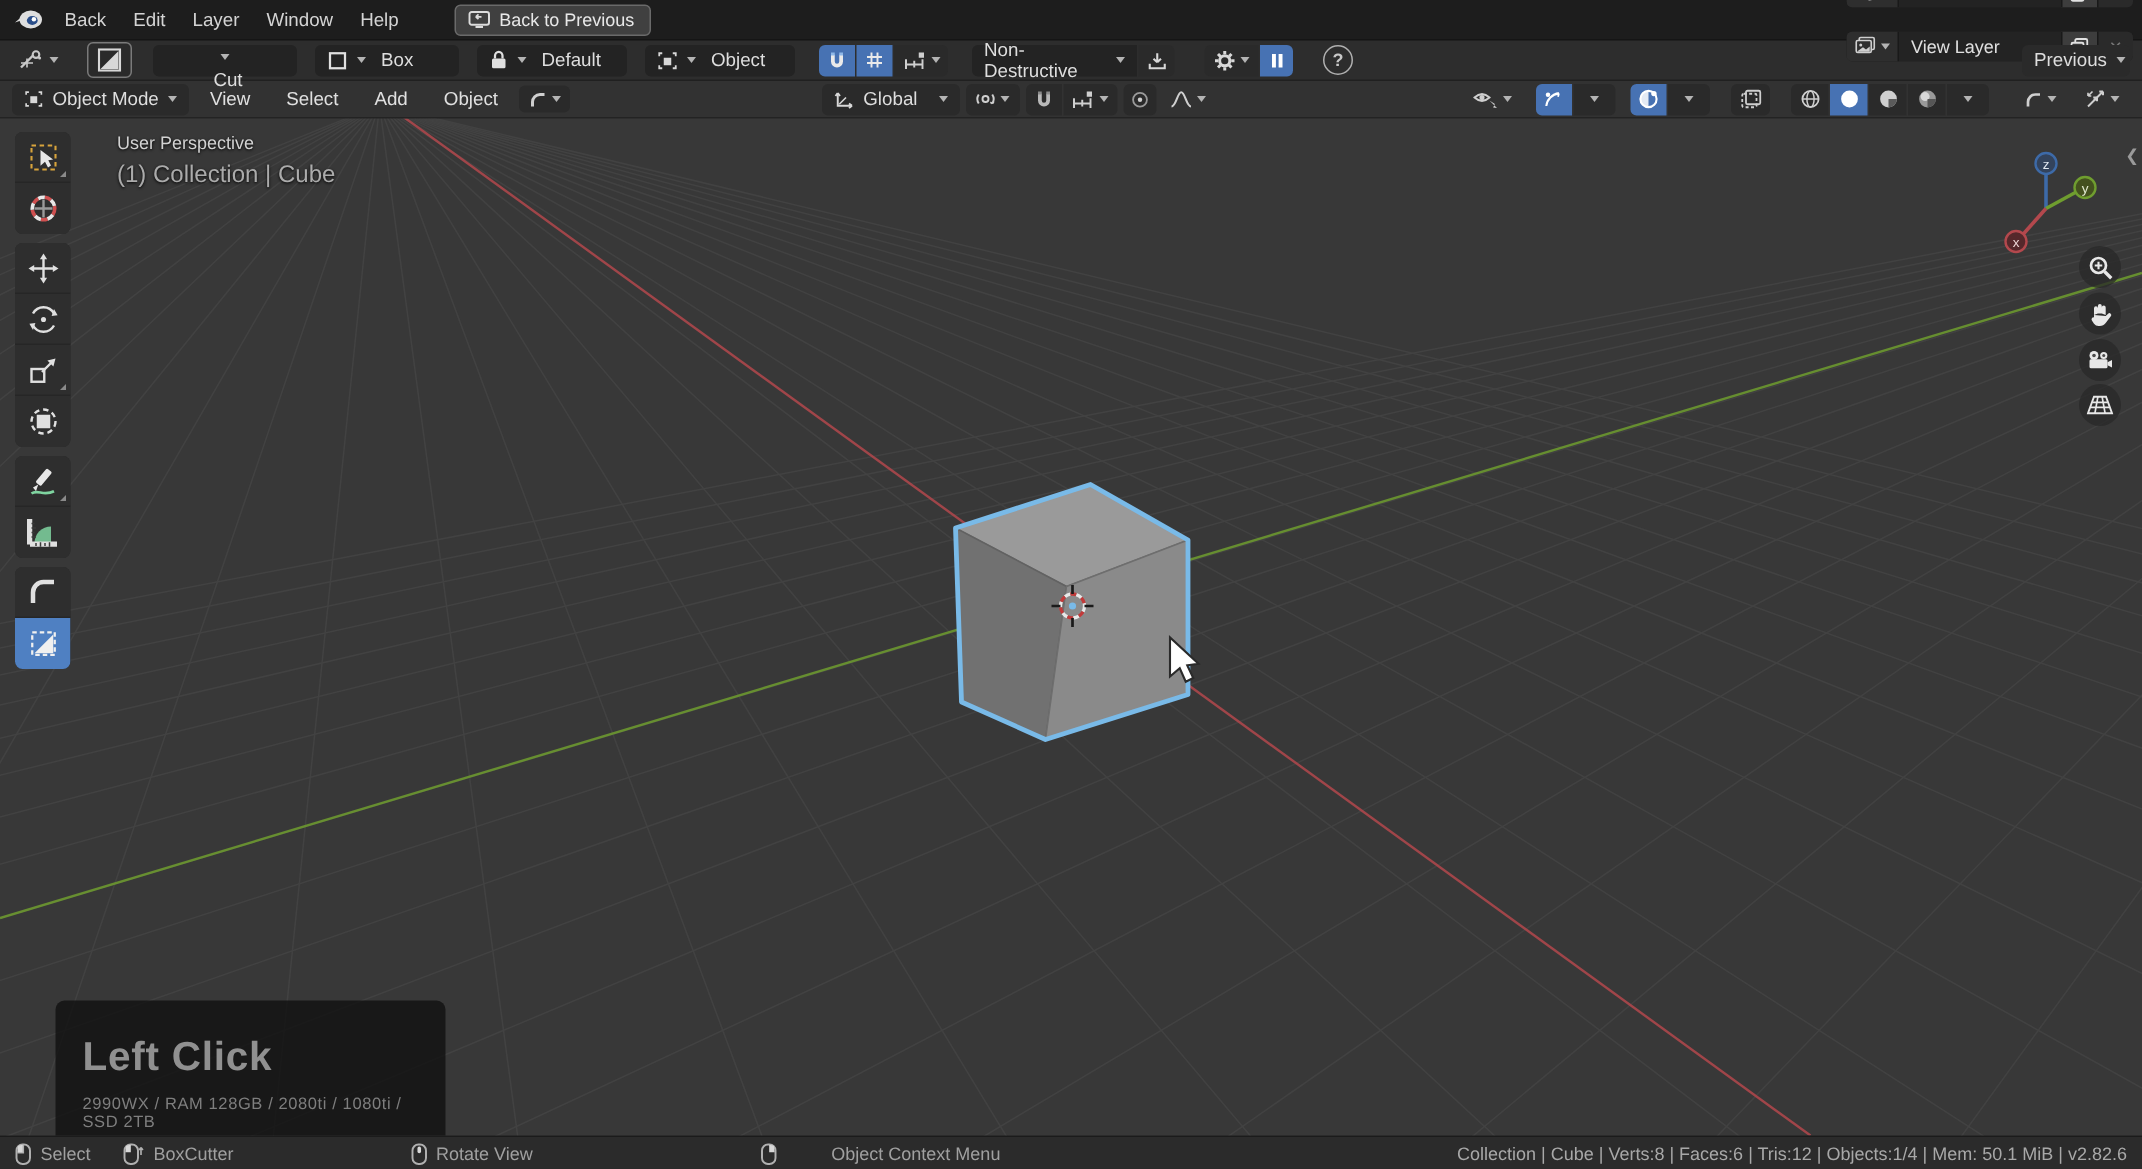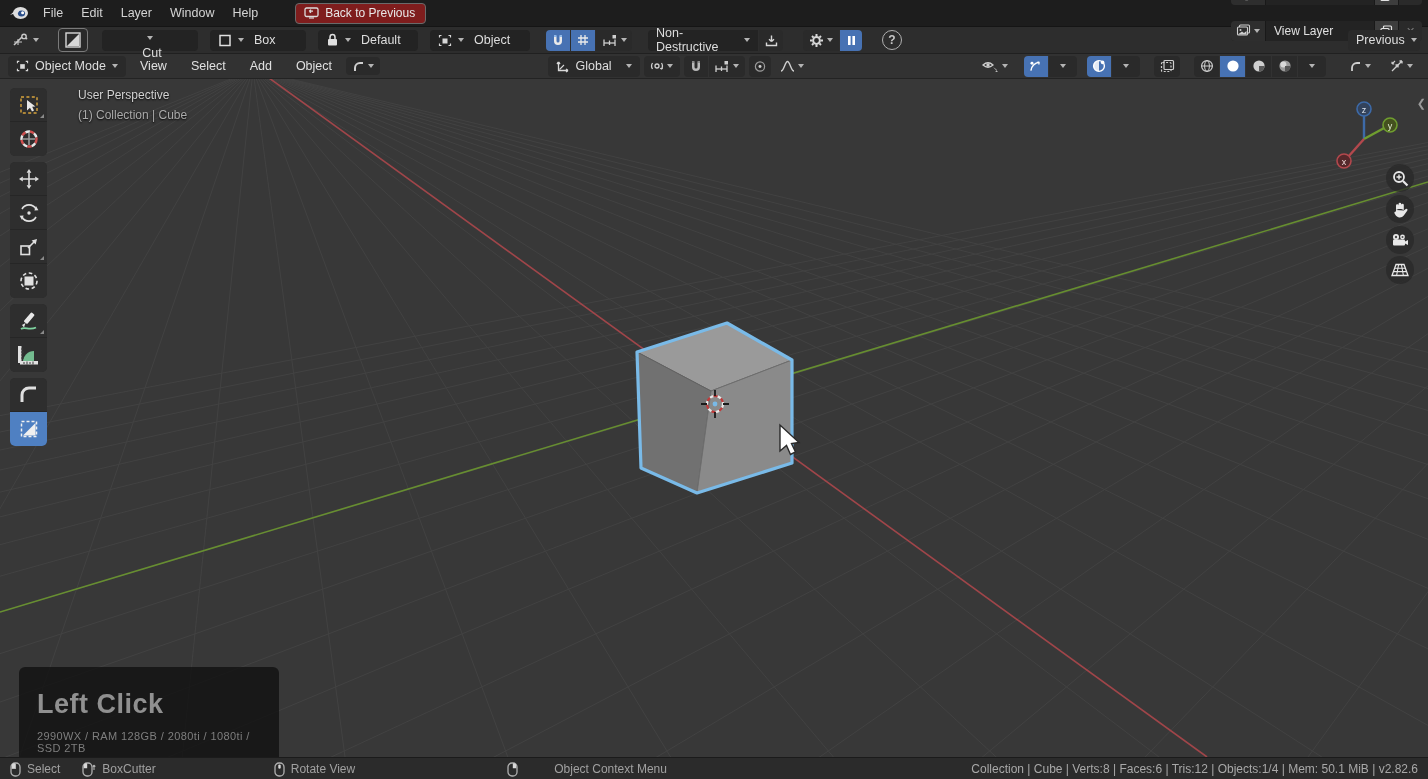--- a/index.html
+++ b/index.html
@@ -4,21 +4,21 @@
 <style>
   * { box-sizing: border-box; margin: 0; padding: 0; }
   html,body { width:1428px; height:779px; overflow:hidden; }
   body { background:#1d1d1d; font-family:"Liberation Sans", sans-serif; color:#c8c8c8;
          -webkit-font-smoothing:antialiased; user-select:none; }
 
   
   .topbar { height:26px; display:flex; align-items:center; background:#1d1d1d; padding:0 6px; font-size:12.5px; }
   .menu-item { padding:3px 9px; border-radius:3px; color:#d4d4d4; }
   .logo { width:22px; height:18px; margin:0 4px 0 2px; display:flex; align-items:center; justify-content:center; }
-  .backbtn { margin-left:28px; display:flex; align-items:center; gap:6px; background:#7f1d1d; border:1px solid #6a6a6a;
+  .backbtn { margin-left:28px; display:flex; align-items:center; gap:6px; background:#404040; border:1px solid #6a6a6a;
              border-radius:4px; padding:2px 10px 3px 8px; color:#e8e8e8; font-size:12px; }
   .top-widgets { margin-left:auto; display:flex; gap:16px;flex-direction:column; }
   .id-widget { display:flex; align-items:stretch; height:20px; border-radius:4px; overflow:hidden; background:#232323; }
   .id-icon { display:flex; align-items:center; gap:3px; background:#2e2e2e; padding:0 5px; border-right:1px solid #191919; }
   .id-name { display:flex; align-items:center; padding:0 8px; width:108px; color:#e0e0e0; font-size:12px; }
   .id-btn { display:flex; align-items:center; justify-content:center; width:24px; background:#3d3d3d; border-left:1px solid #191919; }
   .id-btn.dim { background:#2a2a2a; color:#777; font-size:11px; }
 
   .chev { width:0; height:0; border-left:3.5px solid transparent; border-right:3.5px solid transparent;
           border-top:4.5px solid #b4b4b4; display:inline-block; }
@@ -37,40 +37,40 @@
   .group { display:flex; align-items:stretch; gap:1px; }
   .group .iconbtn { border-radius:0; }
   .group .iconbtn:first-child { border-radius:4px 0 0 4px; }
   .group .iconbtn:last-child { border-radius:0 4px 4px 0; }
   .menu-btn { padding:3px 10px; color:#e0e0e0; border-radius:3px; }
   .spacer { flex:1; }
 
   
   .viewport { position:relative; width:1428px; height:678px; background:#383838; overflow:hidden; }
   .vp-label { position:absolute; left:78px; top:9px; font-size:12px; color:#d2d2d2; text-shadow:0 1px 2px #000; }
-  .vp-crumb { position:absolute; left:78px; top:29px; font-size:12px; color:#ababab; text-shadow:0 1px 2px #000; }
+  .vp-crumb { position:absolute; left:78px; top:29px; font-size:16px; color:#ababab; text-shadow:0 1px 2px #000; }
 
   
   .toolcol { position:absolute; left:10px; top:9px; width:37px; display:flex; flex-direction:column; gap:6px; }
   .toolgrp { background:#2a2a2a; border-radius:5px; overflow:hidden; display:flex; flex-direction:column; }
   .tool { height:34px; display:flex; align-items:center; justify-content:center; background:#2e2e2e;
           border-bottom:1px solid #262626; position:relative; }
   .tool:last-child { border-bottom:none; }
   .tool.active { background:#4f80c2; }
   .tool.subtick::after { content:""; position:absolute; right:3px; bottom:3px; width:0; height:0;
           border-left:4px solid transparent; border-bottom:4px solid #8a8a8a; }
 
   
   .navball { position:absolute; right:28px; top:20px; width:72px; height:72px; }
   .collapse-arrow { position:absolute; right:2px; top:18px; color:#9a9a9a; font-size:11px; }
   .vp-btn { position:absolute; right:14px; width:28px; height:28px; border-radius:50%; background:rgba(40,40,40,.75);
             display:flex; align-items:center; justify-content:center; }
 
   
-  .keycast { position:absolute; left:19px; top:588px; width:260px; background:rgba(15,15,15,.78); border-radius:6px;
+  .keycast { position:absolute; left:37px; top:588px; width:260px; background:rgba(15,15,15,.78); border-radius:6px;
              padding:22px 18px 16px 18px; }
   .keycast-title { font-size:27px; font-weight:bold; color:#909090; letter-spacing:.5px; }
   .keycast-specs { margin-top:10px; font-size:11px; color:#7e7e7e; letter-spacing:.4px; }
 
   
   .statusbar { height:23px; background:#2b2b2b; border-top:1px solid #1b1b1b; display:flex; align-items:center;
                padding:0 10px; font-size:12px; color:#a0a0a0; }
   .hint { display:flex; align-items:center; gap:6px; }
   .statusinfo { margin-left:auto; color:#a8a8a8; }
 
@@ -81,21 +81,21 @@
 
 <div class="topbar">
   <div class="logo">
     <svg width="20" height="16" viewBox="0 0 20 16">
       <ellipse cx="11.5" cy="8" rx="7.5" ry="6" fill="#dedede"></ellipse>
       <ellipse cx="12.5" cy="8.6" rx="3.6" ry="3" fill="#2a4e8a"></ellipse>
       <circle cx="13.6" cy="7.8" r="1.5" fill="#fff"></circle>
       <path d="M1,10 L8,4 L10,7 Z" fill="#dedede"></path>
     </svg>
   </div>
-  <div class="menu-item">File</div>
+  <div class="menu-item">Back</div>
   <div class="menu-item">Edit</div>
   <div class="menu-item">Layer</div>
   <div class="menu-item">Window</div>
   <div class="menu-item">Help</div>
 
   <div class="backbtn">
     <svg width="15" height="12" viewBox="0 0 15 12">
       <rect x="1" y="1" width="13" height="8.5" rx="1.5" fill="none" stroke="#dcdcdc" stroke-width="1.3"></rect>
       <path d="M9,4.2 H5.2 M5.2,4.2 L7,2.6 M5.2,4.2 L7,5.8" stroke="#dcdcdc" stroke-width="1.2" fill="none"></path>
       <path d="M5,11 h5" stroke="#dcdcdc" stroke-width="1.2"></path>

